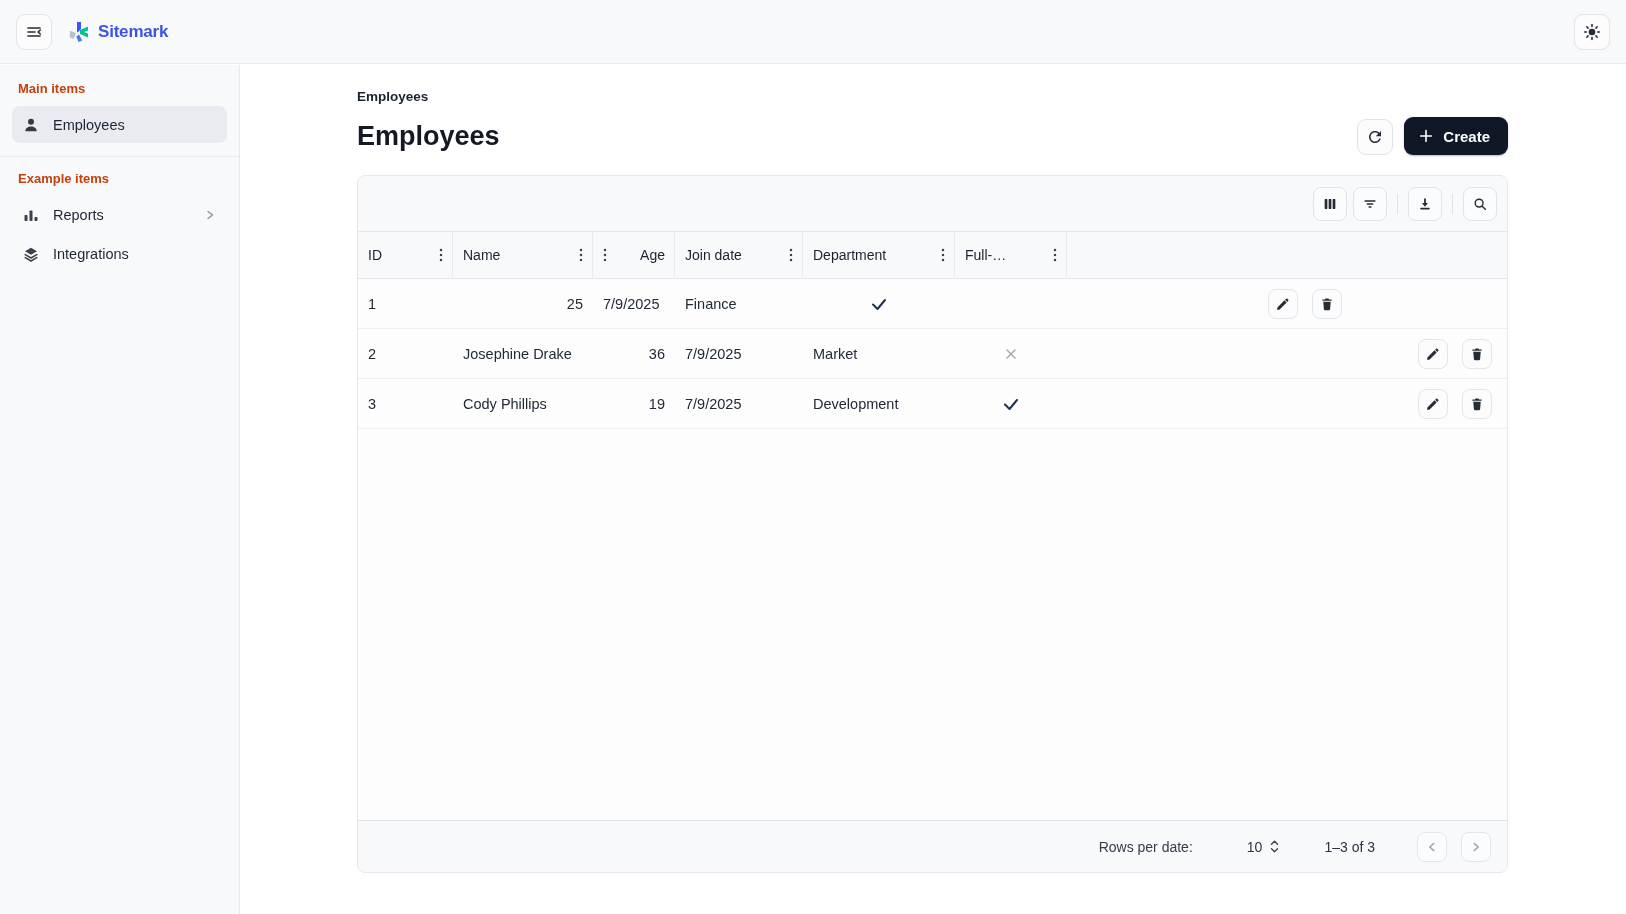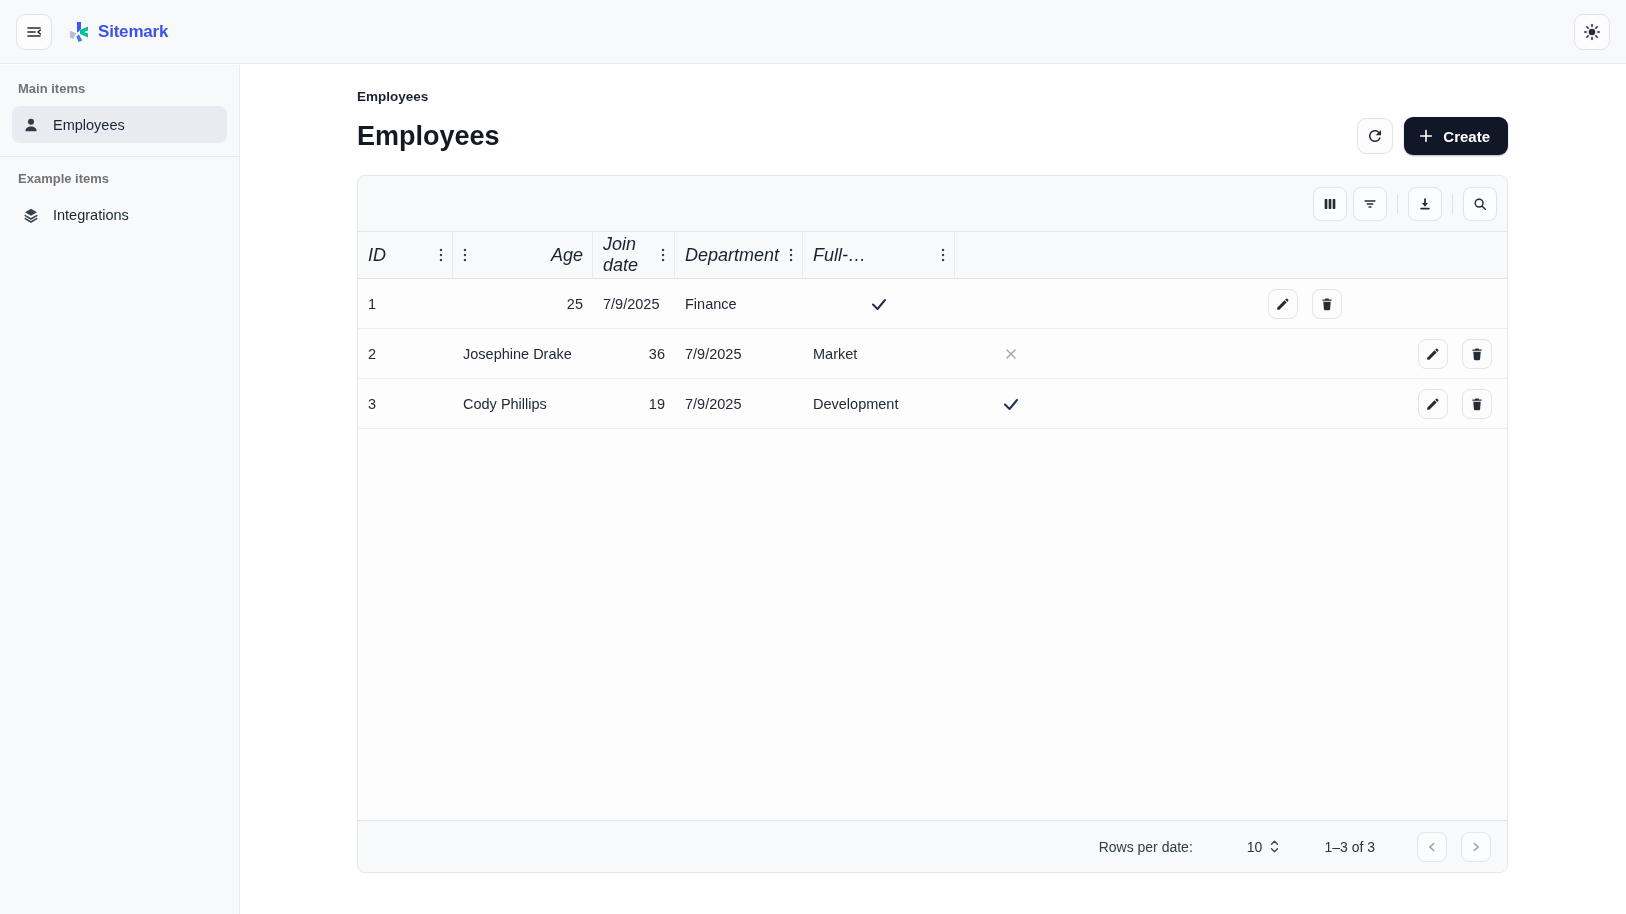--- a/index.html
+++ b/index.html
@@ -20,36 +20,36 @@
     cursor:pointer;
   }
   .brand { display:flex; align-items:center; gap:8px; margin-left:14px; }
   .brand-text { font-size:17px; font-weight:800; color:#3d53e5; letter-spacing:-0.2px; }
   .topbar-spacer { flex:1; }
   
   .sidebar {
     position:absolute; top:65px; left:0; width:240px; bottom:0;
     background:#f8f9fb; border-right:1px solid #e8eaee; padding:14px 12px;
   }
-  .sb-title { font-size:13px; font-weight:700; color:#737373; margin:2px 6px 10px; }
+  .sb-title { font-size:13px; font-weight:700; color:#c2410c; margin:2px 6px 10px; }
   .nav-item {
     height:37px; border-radius:8px; display:flex; align-items:center;
     gap:13px; padding:0 10px; font-size:14.5px; color:#1d2533; cursor:pointer;
     margin-bottom:2px;
   }
   .nav-item.selected { background:#e9ebf1; }
   .nav-item .grow { flex:1; }
   .sb-divider { height:1px; background:#e7e9ee; margin:13px -12px 14px; }
   
   .main { position:absolute; top:65px; left:240px; right:0; bottom:0; background:#fff; }
   .container { margin-left:117px; width:1151px; padding-top:24px; }
   .breadcrumb { font-size:13.5px; font-weight:700; color:#1a2232; }
   .title-row { display:flex; align-items:center; justify-content:space-between; margin-top:13px; }
   .page-title { font-size:27px; font-weight:700; color:#131a26; }
-  .title-actions { display:flex; align-items:center; gap:11px;padding-left:35px; }
+  .title-actions { display:flex; align-items:flex-end; gap:11px;padding-left:35px; }
   .create-btn {
     height:38px; padding:0 18px 0 14px; border:none; border-radius:9px;
     background:#101828; color:#fff; font-size:15px; font-weight:600;
     font-family:"Liberation Sans",sans-serif;
     display:flex; align-items:center; gap:9px; cursor:pointer;
     box-shadow:0 1px 2px rgba(16,24,40,.3);
   }
   
   .card {
     margin-top:20px; width:1151px; height:698px;
@@ -61,21 +61,21 @@
     display:flex; align-items:center; justify-content:flex-end; padding:0 10px; gap:6px;
   }
   .tb-btn {
     width:34px; height:34px; border-radius:8px; border:1px solid #e0e3e9;
     background:#fbfcfd; display:flex; align-items:center; justify-content:center; cursor:pointer;
   }
   .tb-sep { width:1px; height:20px; background:#dfe2e8; margin:0 4px; }
   .grid-header {
     height:47px; background:#f8f9fa; border-bottom:1px solid #e0e3e8;
     display:grid; grid-template-columns:95px 140px 82px 128px 152px 112px 1fr 150px;
-    font-size:18px; font-weight:500; color:#1b2230;font-style:italic;
+    font-size:14px; font-weight:500; color:#1b2230;
   }
   .hcell {
     display:flex; align-items:center; justify-content:space-between;
     padding:0 10px; position:relative; cursor:pointer;
   }
   .hcell.sep::after {
     content:""; position:absolute; right:0; top:0; height:100%;
     width:1px; background:#e9ebef;
   }
   .grid-row {
@@ -160,20 +160,36 @@
         <path d="M3.4 15.2c0-3.1 2.6-4.6 5.6-4.6s5.6 1.5 5.6 4.6z"></path>
       </svg>
     </span>
     <span>Employees</span>
   </div>
 
   <div class="sb-divider"></div>
 
   <div class="sb-title">Example items</div>
 
+  <div class="nav-item">
+    <span>
+      <svg width="18" height="18" viewBox="0 0 18 18" fill="#3b424e">
+        <rect x="2.5" y="9" width="3" height="6" rx="0.8"></rect>
+        <rect x="7.5" y="4.5" width="3" height="10.5" rx="0.8"></rect>
+        <rect x="12.5" y="11" width="3" height="4" rx="0.8"></rect>
+      </svg>
+    </span>
+    <span>Reports</span>
+    <span class="grow"></span>
+    <span>
+      <svg width="14" height="14" viewBox="0 0 14 14" fill="none" stroke="#8d93a0" stroke-width="1.5" stroke-linecap="round" stroke-linejoin="round">
+        <polyline points="5,3.5 9.5,7 5,10.5"></polyline>
+      </svg>
+    </span>
+  </div>
 
   <div class="nav-item">
     <span>
       <svg width="18" height="18" viewBox="0 0 18 18" fill="none" stroke="#3b424e" stroke-width="1.5" stroke-linejoin="round">
         <path d="M9 2.8 15 6.3 9 9.8 3 6.3z" fill="#3b424e" stroke="none"></path>
         <path d="M3.2 9.6 9 13 14.8 9.6" stroke-linecap="round"></path>
         <path d="M3.2 12.6 9 16 14.8 12.6" stroke-linecap="round"></path>
       </svg>
     </span>
     <span>Integrations</span>
@@ -244,20 +260,30 @@
               <circle cx="8" cy="8" r="4.4"></circle>
               <line x1="11.4" y1="11.4" x2="15" y2="15"></line>
             </svg>
           </span>
         </button>
       </div>
 
       <div class="grid-header">
         <div class="hcell sep">
           <span>ID</span>
+          <span>
+            <svg width="4" height="14" viewBox="0 0 4 16" fill="#3c434f">
+                <circle cx="2" cy="2.2" r="1.45"></circle>
+                <circle cx="2" cy="8" r="1.45"></circle>
+                <circle cx="2" cy="13.8" r="1.45"></circle>
+              </svg>
+          </span>
+        </div>
+        <div class="hcell sep">
+          <span>Name</span>
           <span>
             <svg width="4" height="14" viewBox="0 0 4 16" fill="#3c434f">
                 <circle cx="2" cy="2.2" r="1.45"></circle>
                 <circle cx="2" cy="8" r="1.45"></circle>
                 <circle cx="2" cy="13.8" r="1.45"></circle>
               </svg>
           </span>
         </div>
         <div class="hcell sep">
           <span>

